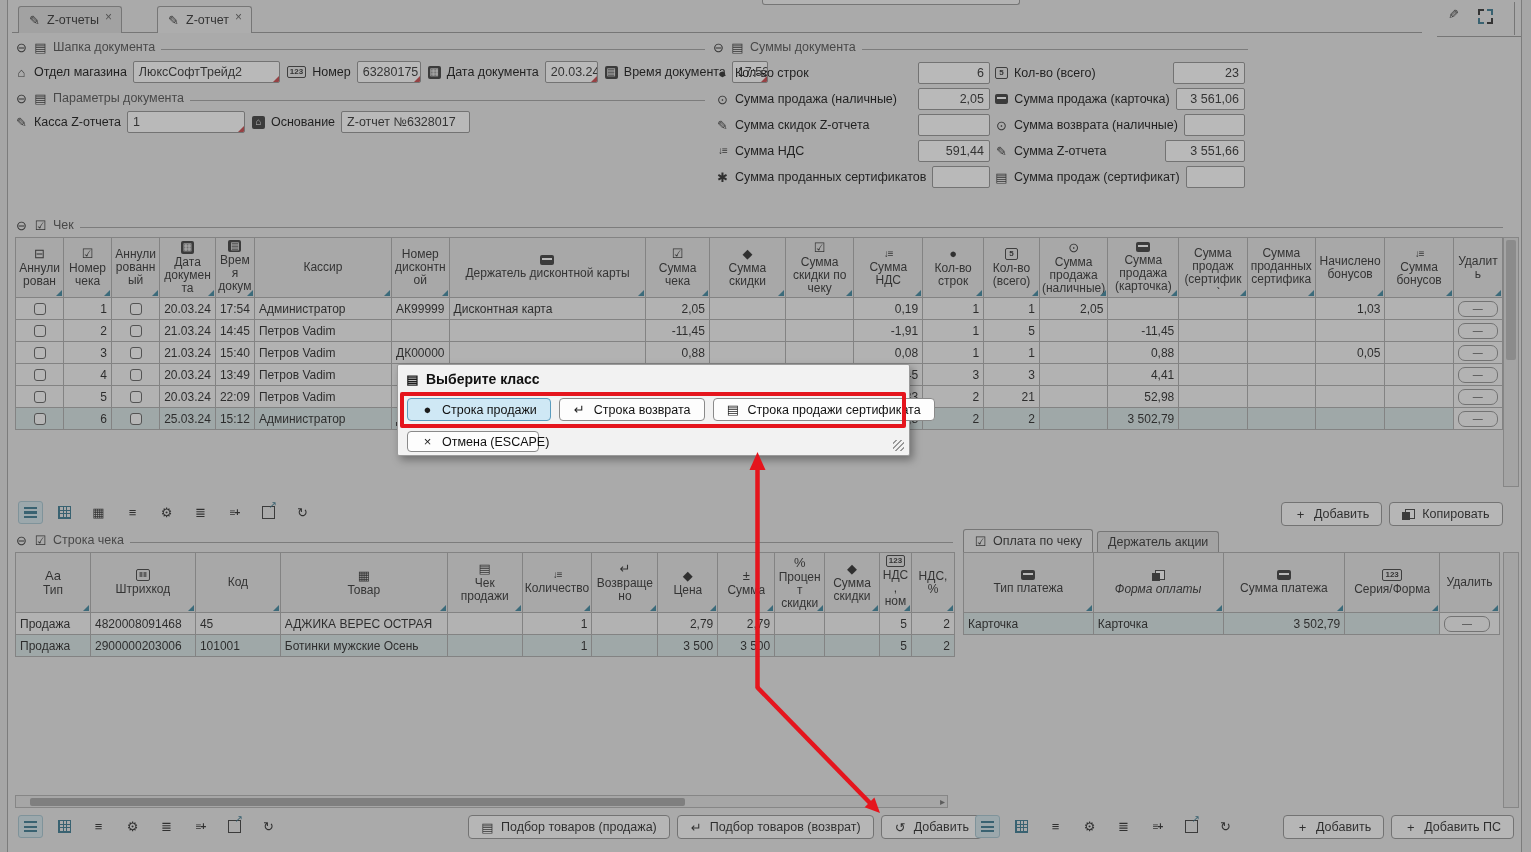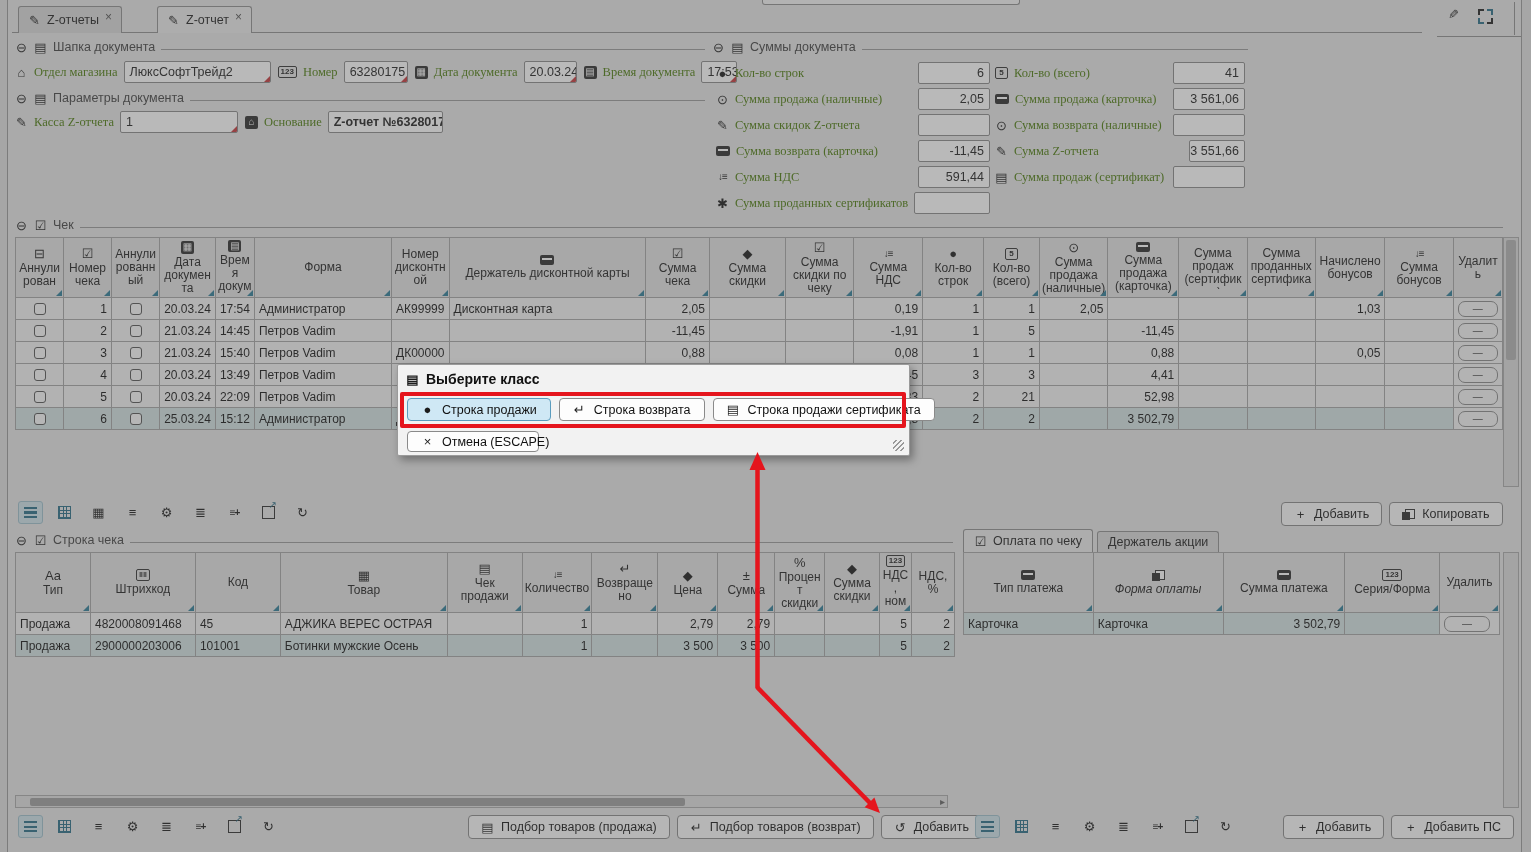--- a/index.html
+++ b/index.html
@@ -54,21 +54,21 @@
       background-repeat:no-repeat; }
 
   
   .group { display:flex; align-items:center; gap:6px; color:#3f3f3f; }
   .group .ghr { flex:1; border-top:1px solid #9a9a9a; margin-top:5px; }
   .group .glabel { color:#444; }
 
   
   .frow { display:flex; align-items:center; gap:7px; }
   .fitem { display:flex; align-items:center; gap:6px; }
-  .flabel { white-space:nowrap; color:#4d7c0f;font-family:Liberation Serif, serif; }
+  .flabel { white-space:nowrap; color:#000000; }
   .field { position:relative; height:22px; background:#fff; border:1px solid #8a8a8a; border-radius:2px;
            display:flex; align-items:center; padding:0 5px; overflow:hidden; white-space:nowrap; }
   .field.num { justify-content:flex-end; }
   .field.req::after { content:''; position:absolute; right:0; bottom:0; width:0; height:0;
                       border-left:6px solid transparent; border-bottom:6px solid #c5393c; }
   .sumcol .frow { height:26px; }
   .sumcol .field { margin-left:auto; }
 
   
   table.grid { border-collapse:collapse; table-layout:fixed; background:#f3f3f3; }
@@ -191,21 +191,21 @@
   </div>
   <div class="abs frow" style="left:15px; top:111px; width:690px;">
       <div class="frow fitem">
         <span class="ic">✎</span>
         <span class="flabel">Касса Z-отчета</span>
         <span class="field req" style="width: 118px;">1</span>
       </div>
       <div class="frow fitem">
         <span class="ic inv">⌂</span>
         <span class="flabel">Основание</span>
-        <span class="field" style="width: 115px; font-weight: bold;">Z-отчет №6328017</span>
+        <span class="field" style="width: 129px;">Z-отчет №6328017</span>
       </div>
     </div>
 
   <div class="abs group" style="left:712px; top:40px; width:536px;">
     <span class="ic">⊖</span>
     <span class="ic">▤</span>
     <span class="glabel">Суммы документа</span>
     <span class="ghr"></span>
   </div>
   <div class="abs sumcol" style="left:716px; top:60px; width:274px;">
@@ -218,55 +218,50 @@
         <span class="ic">⊙</span>
         <span class="flabel">Сумма продажа (наличные)</span>
         <span class="field num" style="width: 72px;">2,05</span>
       </div>
       <div class="frow fitem">
         <span class="ic">✎</span>
         <span class="flabel">Сумма скидок Z-отчета</span>
         <span class="field num" style="width: 72px;"></span>
       </div>
       <div class="frow fitem">
-        <span class="ic ccard"></span>
-        <span class="flabel">Сумма возврата (карточка)</span>
-        <span class="field num" style="width: 72px;">-11,45</span>
-      </div>
-      <div class="frow fitem">
         <span class="ic two">↓≡</span>
         <span class="flabel">Сумма НДС</span>
         <span class="field num" style="width: 72px;">591,44</span>
       </div>
       <div class="frow fitem">
         <span class="ic">✱</span>
         <span class="flabel">Сумма проданных сертификатов</span>
         <span class="field num" style="width: 90px;"></span>
       </div>
     </div>
   <div class="abs sumcol" style="left:995px; top:60px; width:250px;">
       <div class="frow fitem">
         <span class="ic boxed">5</span>
         <span class="flabel">Кол-во (всего)</span>
-        <span class="field num" style="width: 72px;">41</span>
+        <span class="field num" style="width: 72px;">23</span>
       </div>
       <div class="frow fitem">
         <span class="ic ccard"></span>
         <span class="flabel">Сумма продажа (карточка)</span>
         <span class="field num" style="width: 72px;">3 561,06</span>
       </div>
       <div class="frow fitem">
         <span class="ic">⊙</span>
         <span class="flabel">Сумма возврата (наличные)</span>
         <span class="field num" style="width: 72px;"></span>
       </div>
       <div class="frow fitem">
         <span class="ic">✎</span>
         <span class="flabel">Сумма Z-отчета</span>
-        <span class="field num" style="width: 56px;">3 551,66</span>
+        <span class="field num" style="width: 80px;">3 551,66</span>
       </div>
       <div class="frow fitem">
         <span class="ic">▤</span>
         <span class="flabel">Сумма продаж (сертификат)</span>
         <span class="field num" style="width: 72px;"></span>
       </div>
     </div>
 
   <div class="abs group" style="left:15px; top:218px; width:1488px;">
     <span class="ic">⊖</span>
@@ -325,21 +320,21 @@
               </div>
             </th>
             <th style="height: 60px;">
               <div class="hwrap">
                 <span class="ic inv">▤</span>
                 <div class="hlb">Время документа</div>
               </div>
             </th>
             <th style="height: 60px;">
               <div class="hwrap">
-                <div class="hlb">Форма</div>
+                <div class="hlb">Кассир</div>
               </div>
             </th>
             <th style="height: 60px;">
               <div class="hwrap">
                 <div class="hlb">Номер дисконтной</div>
               </div>
             </th>
             <th style="height: 60px;">
               <div class="hwrap">
                 <span class="ic ccard"></span>

